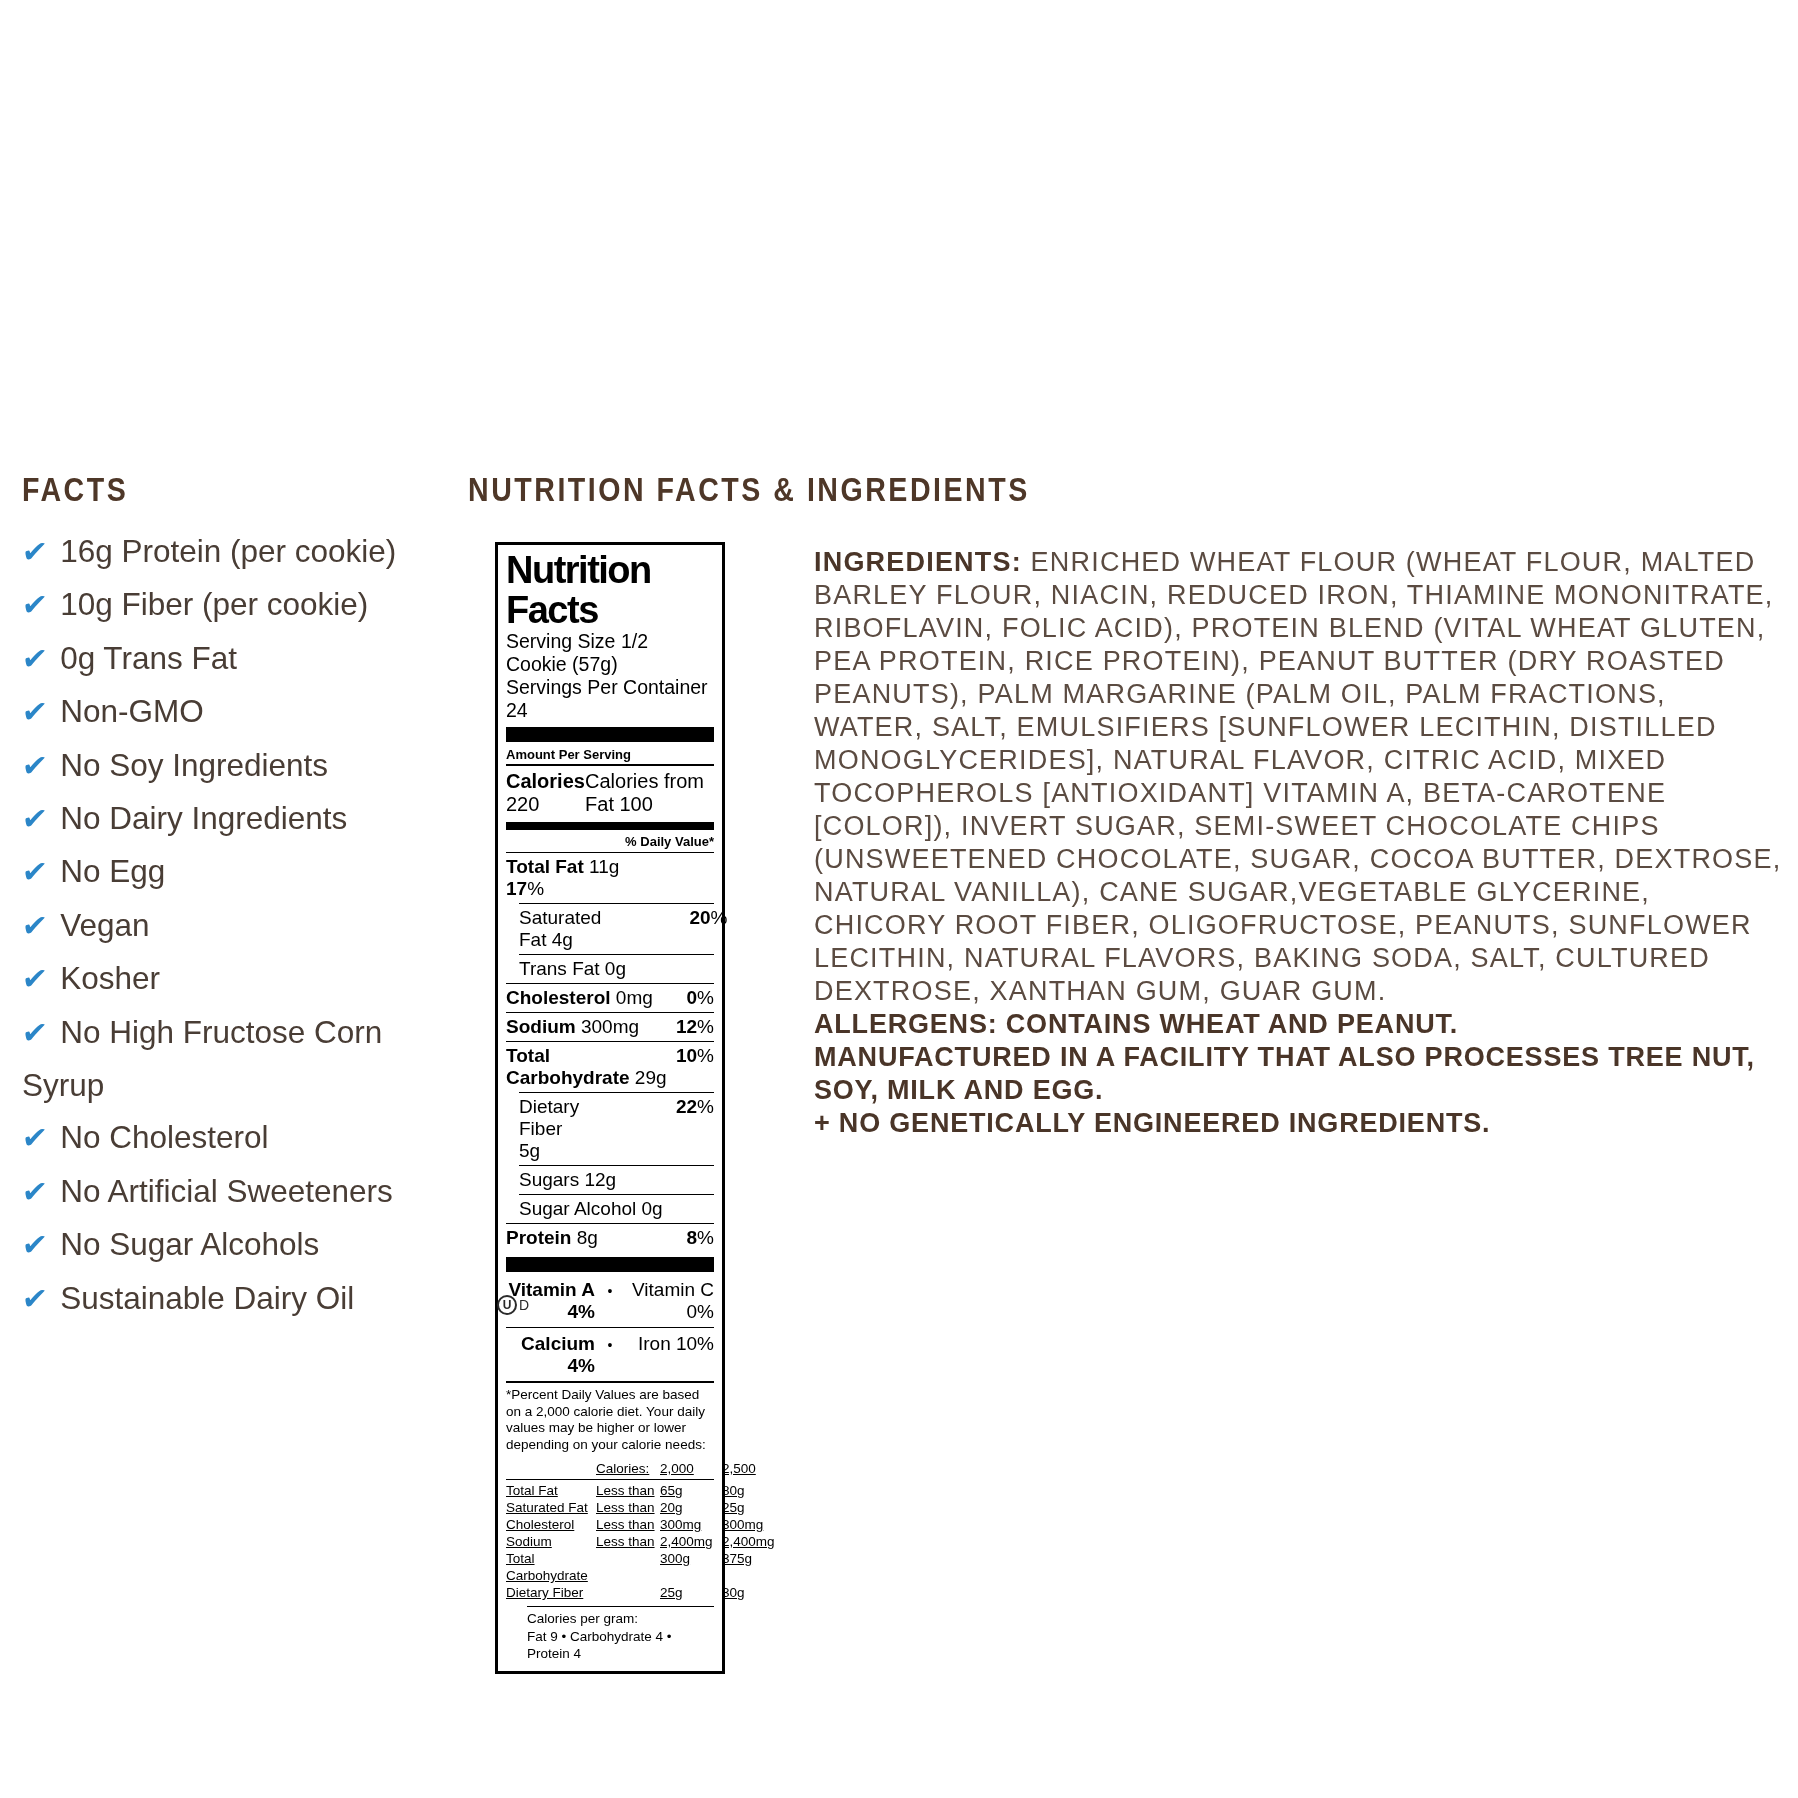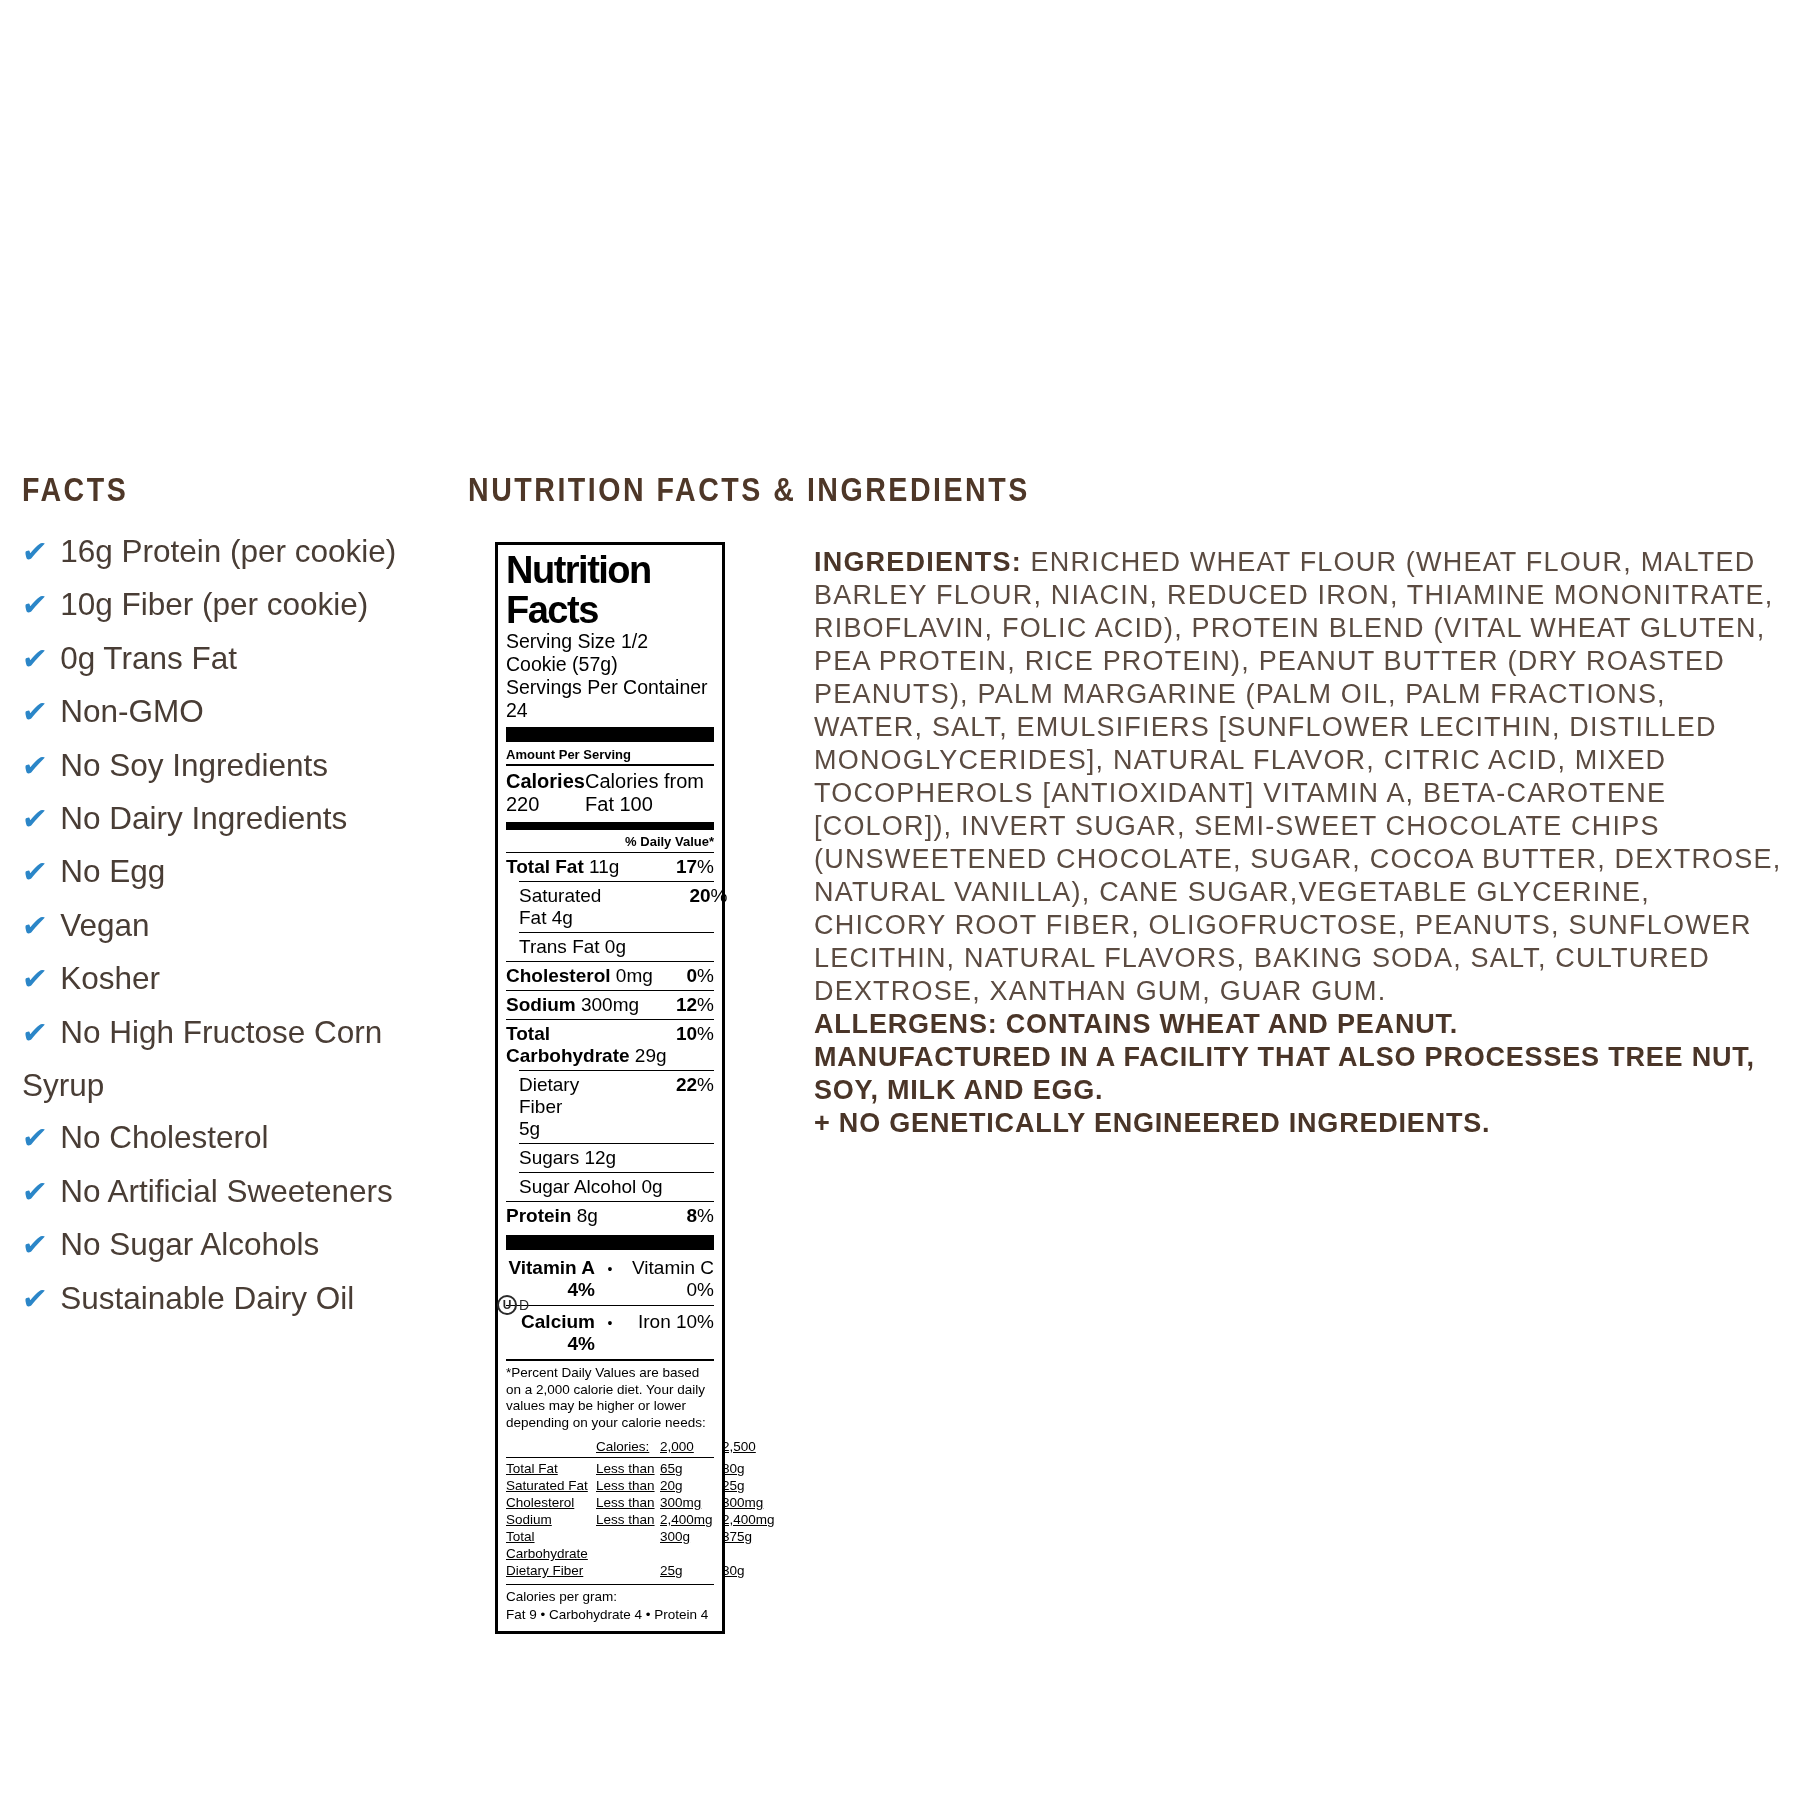--- a/index.html
+++ b/index.html
@@ -32,34 +32,34 @@
     padding:5px 8px 8px 8px;width:230px;
   }
   .nf-title{font-size:38px;font-weight:bold;letter-spacing:-1.5px;line-height:40px;margin:0;}
   .nf-serv{font-size:19.5px;line-height:23px;}
   .bar-thick{height:15px;background:#000;margin:5px 0 2px 0;}
   .bar-med{height:8px;background:#000;margin:2px 0 0 0;}
   .nf-aps{font-size:13px;font-weight:bold;padding:3px 0 2px 0;border-bottom:2px solid #000;}
   .nf-cal{display:flex;justify-content:space-between;align-items:baseline;font-size:20px;padding:4px 0 4px 0;}
   .nf-dvh{font-size:13px;font-weight:bold;text-align:right;padding:4px 0 3px 0;border-bottom:1px solid #000;}
   .nf-row{display:flex;align-items:baseline;font-size:19px;padding:3px 0;border-top:1px solid #000;}
-  .nf-row.first{border-top:none;}
+  .nf-row.first{border-top:none;flex-direction:column;}
   .nf-row.indent{margin-left:13px;gap:44px;}
   .nf-row .grow{flex:1;}
   .nf-vits{border-top:0;}
   .nf-vit{display:flex;align-items:baseline;font-size:19px;padding:4.5px 0;}
   .nf-vit + .nf-vit{border-top:1px solid #000;}
   .nf-vit .l{flex:1;text-align:right;font-weight:bold;}
   .nf-vit .c{width:30px;text-align:center;font-size:14px;}
   .nf-vit .r{flex:1;text-align:right;}
   .nf-foot{border-top:2px solid #000;font-size:13.5px;line-height:16.5px;padding-top:4px;}
   .nf-ftable{font-size:13.5px;line-height:17px;margin-top:7px;}
   .nf-frow{display:grid;grid-template-columns:90px 64px 62px 1fr;text-decoration:underline;}
   .nf-fhead{border-bottom:1px solid #000;padding-bottom:2px;margin-bottom:2px;}
-  .nf-cpg{border-top:1px solid #000;margin-top:5px;padding-top:3px;font-size:13.5px;line-height:17.5px;}
+  .nf-cpg{border-top:1px solid #000;margin-top:5px;padding-top:3px;font-size:13.5px;line-height:17.5px;margin-left:21px;}
   
   .kosher{position:absolute;left:497px;top:1295px;display:flex;align-items:center;color:#2b2b2b;}
   .kosher .circle-u{
     box-sizing:border-box;width:20px;height:20px;border:2px solid #2b2b2b;border-radius:50%;
     display:inline-flex;align-items:center;justify-content:center;
     font-size:12px;font-weight:bold;line-height:1;
   }
   .kosher .d{font-size:14px;margin-left:2px;letter-spacing:0;}
   
   .ing-col{position:absolute;left:814px;top:546px;width:968px;}

